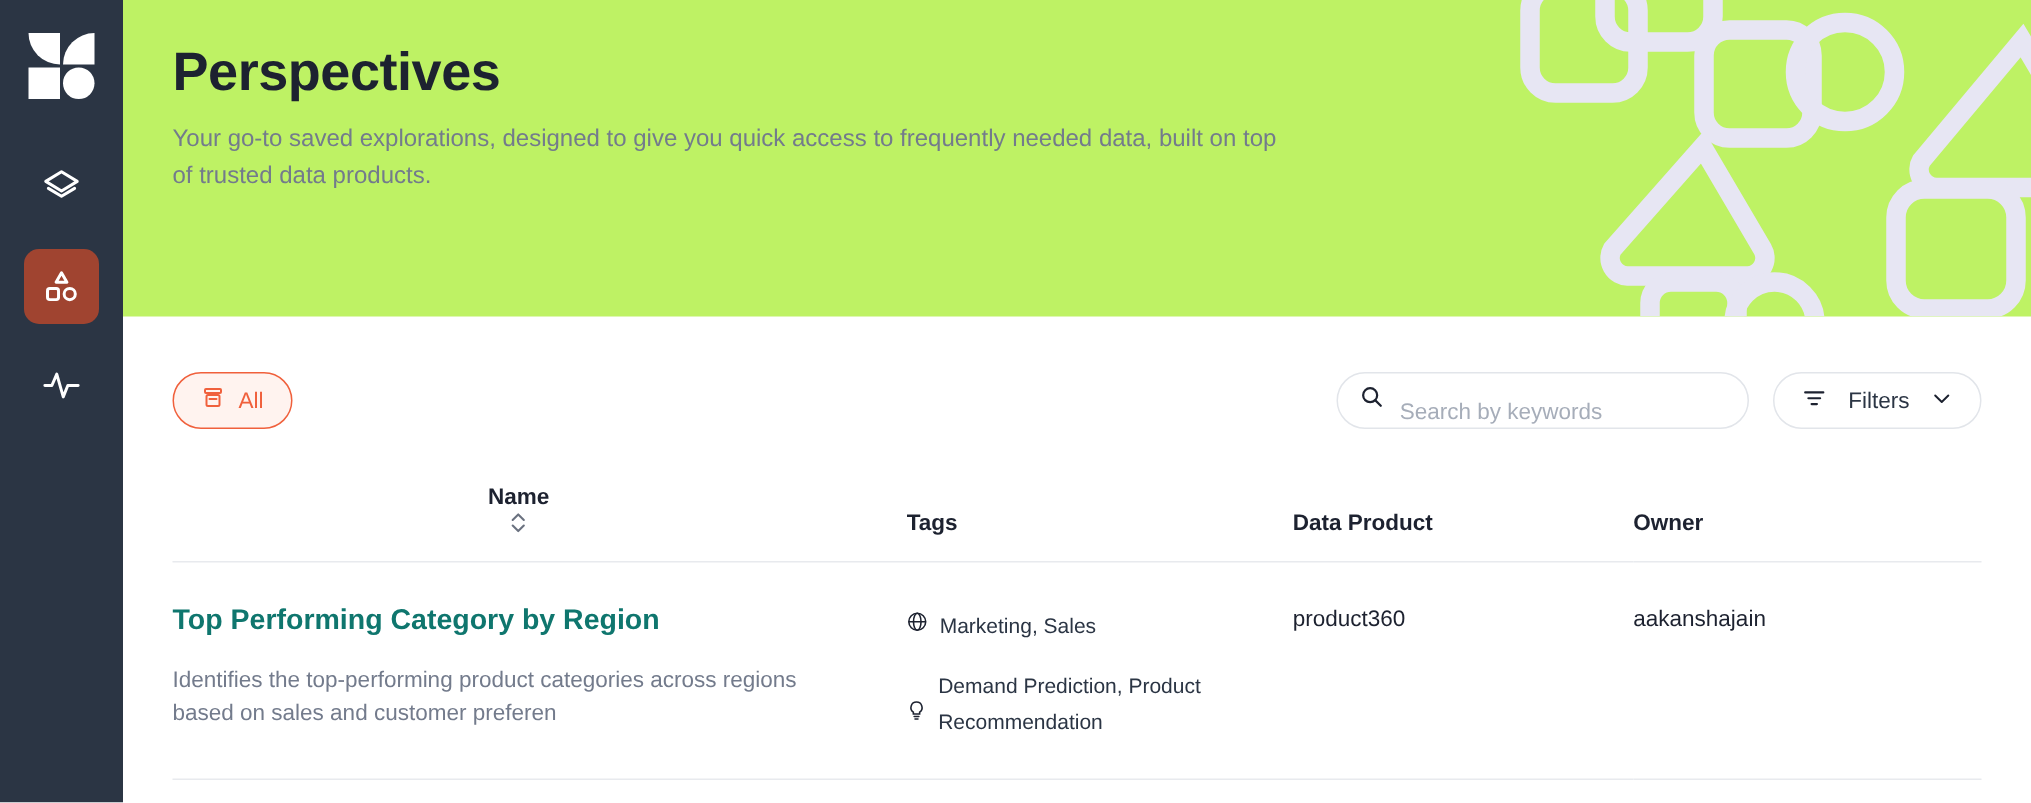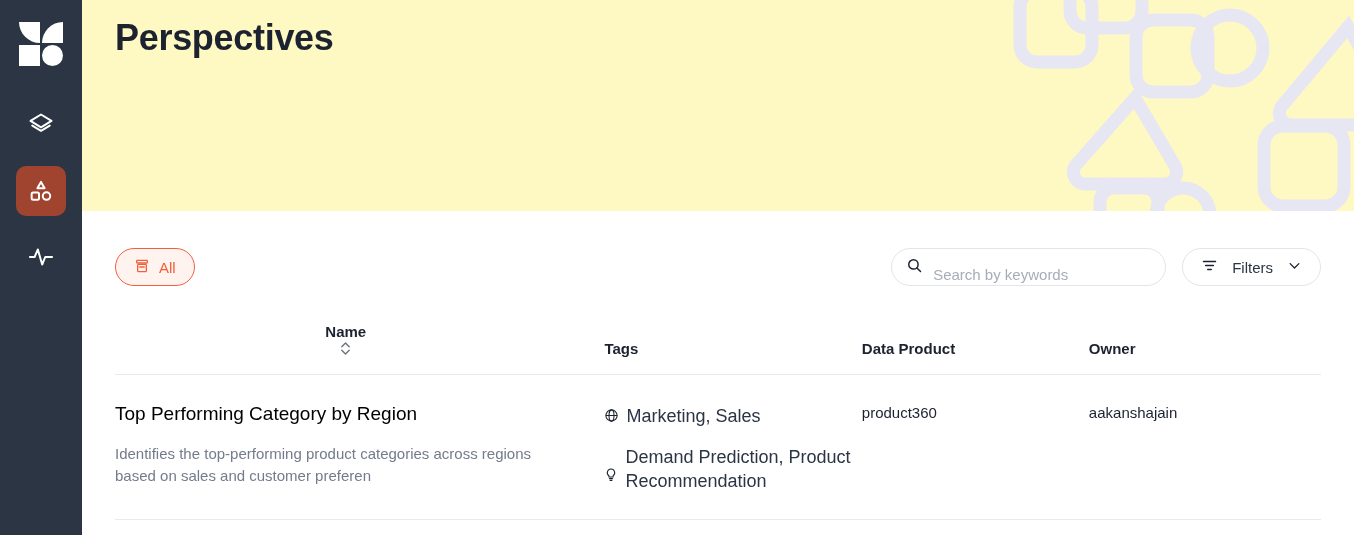--- a/index.html
+++ b/index.html
@@ -65,23 +65,23 @@
     display: flex;
     flex-direction: column;
     overflow: hidden;
   }
 
   
   .hero {
     position: relative;
     height: 211px;
     min-height: 211px;
-    background: #fef9c3;
+    background: #bef264;
     overflow: hidden;
-    padding: 16px 0 0 33px;
+    padding: 26px 0 0 33px;
   }
   .hero-deco {
     position: absolute;
     inset: 0;
     pointer-events: none;
   }
   .hero-inner { position: relative; z-index: 2; }
   .hero h1 {
     font-size: 36px;
     line-height: 44px;
@@ -182,38 +182,38 @@
   .sort-btn { cursor: pointer; display: inline-flex; }
 
   table.plist td {
     padding: 27px 0 26px 0;
     border-bottom: 1px solid #e8eaee;
     vertical-align: top;
   }
   .row-title {
     display: block;
     font-size: 19px;
-    font-weight: 400;
-    color: #000000;
+    font-weight: 700;
+    color: #0f766e;
     text-decoration: none;
     line-height: 24px;
     cursor: pointer;
   }
   .row-desc {
     margin-top: 17px;
     font-size: 15px;
     line-height: 22px;
     color: #737b8c;
     max-width: 430px;
   }
   .tag-line {
     display: flex;
-    align-items: center;
+    align-items: flex-end;
     gap: 7px;
-    font-size: 18px;
+    font-size: 14px;
     color: #2b3544;
     line-height: 24px;
   }
   .tag-line + .tag-line { margin-top: 16px; }
   .tag-ico { flex: 0 0 auto; margin-top: 3px; }
   .tag-ico.bulb { align-self: center; margin-top: 16px; }
   .cell-text { font-size: 15px; color: #1d2230; line-height: 22px; }
 </style>
 </head>
 <body>
@@ -266,20 +266,21 @@
         <path d="M1266 27 l47 80 a12 12 0 0 1 -10 18 h-94 a12 12 0 0 1 -10 -18 z"></path>
         <rect x="938" y="-10" width="72" height="72" rx="17"></rect>
         <path d="M1053 98 l40 68 a12 12 0 0 1 -10 18 h-80 a12 12 0 0 1 -10 -18 z"></path>
         <rect x="1182" y="126" width="80" height="80" rx="19"></rect>
         <circle cx="1318" cy="168" r="37"></circle>
         <rect x="1018" y="188" width="58" height="58" rx="14"></rect>
         <circle cx="1101" cy="215" r="27"></circle>
       </svg>
       <div class="hero-inner">
         <h1>Perspectives</h1>
+        <p>Your go-to saved explorations, designed to give you quick access to frequently needed data, built on top of trusted data products.</p>
       </div>
     </section>
 
     <div class="content">
 
       <div class="toolbar">
         <div class="chips">
 
           <div class="chip selected">
             <span>

